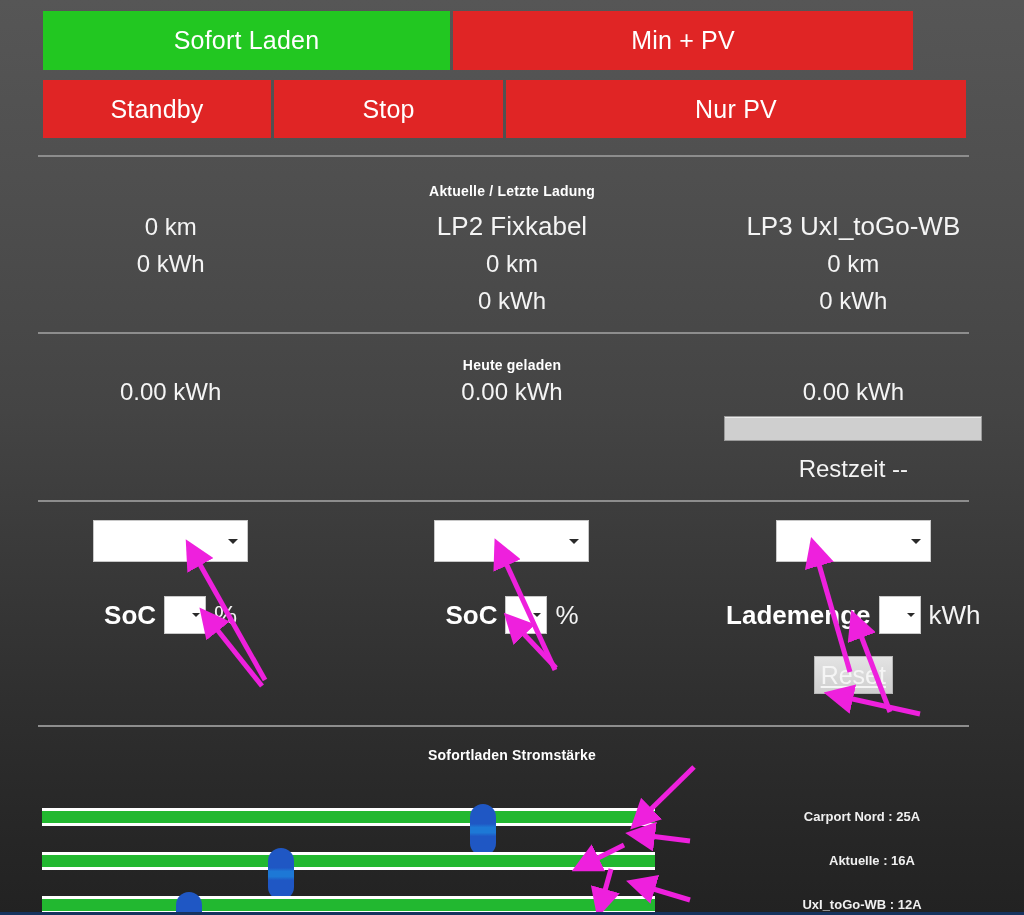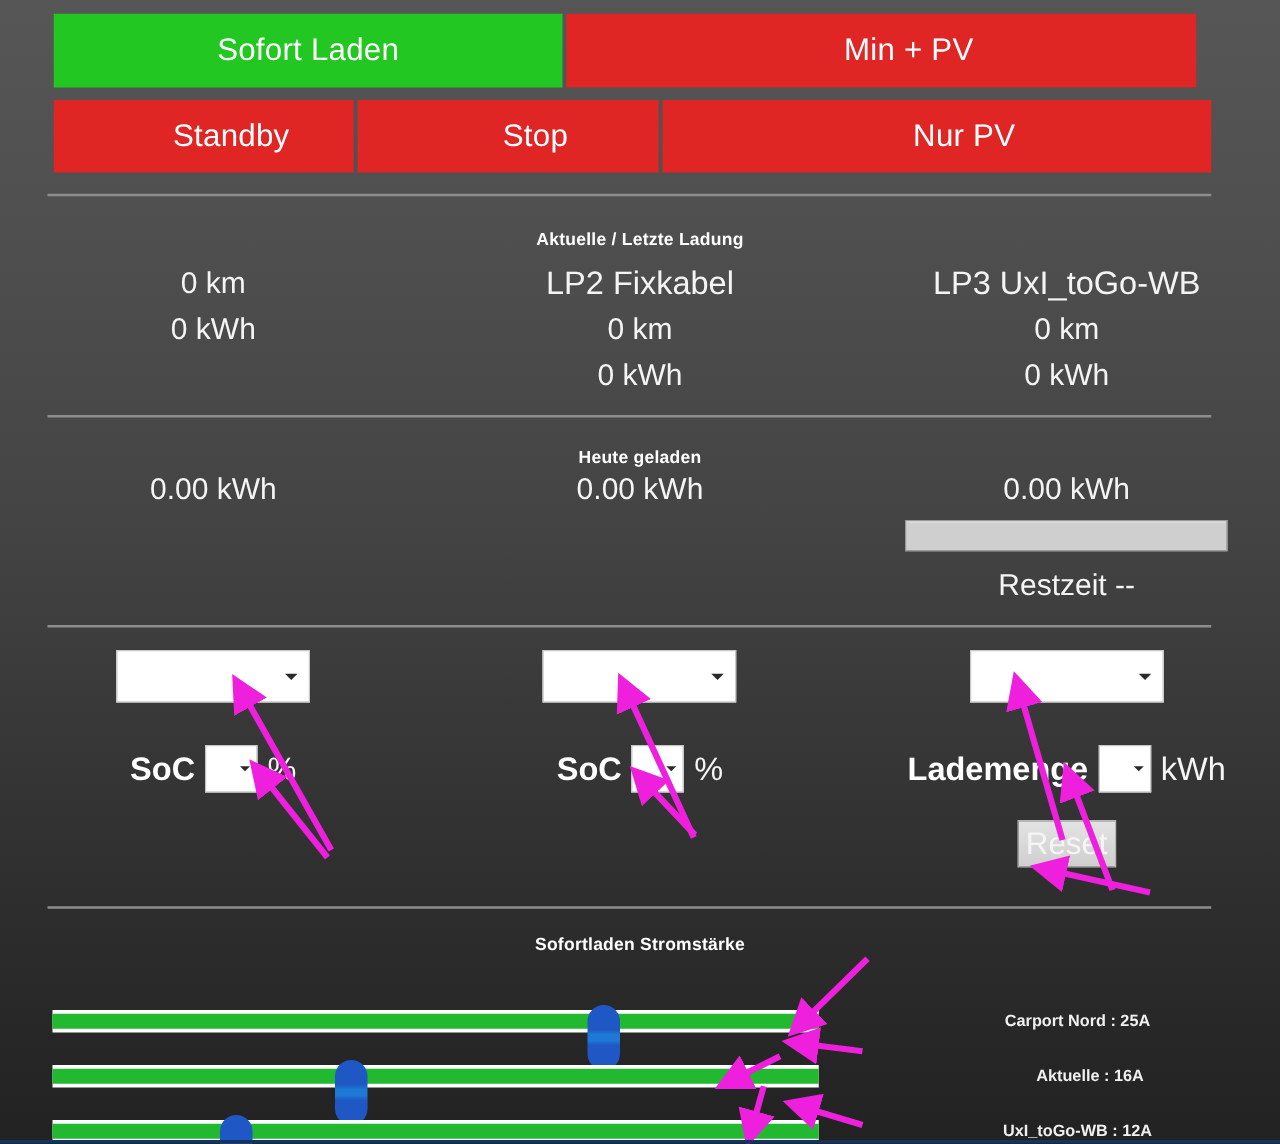--- a/index.html
+++ b/index.html
@@ -38,21 +38,21 @@
     display: flex;
     align-items: center;
     justify-content: center;
     font-size: 25px;
     color: #ffffff;
     letter-spacing: 0.2px;
     cursor: pointer;
     user-select: none;
   }
   .mode-btn.green { background: #22c721; }
-  .mode-btn.red   { background: #e02525; padding-left: 44px; }
+  .mode-btn.red   { background: #e02525; }
   .mode-btn.w-sofort   { width: 407px; }
   .mode-btn.w-minpv    { width: 460px; }
   .mode-btn.w-standby  { width: 228px; }
   .mode-btn.w-stop     { width: 229px; }
   .mode-btn.w-nurpv    { width: 460px; text-align: right; }
 
   
   .divider {
     position: absolute;
     left: 38px;
@@ -170,20 +170,21 @@
     background: linear-gradient(to bottom, #e3e3e3, #cfcfcf);
     border: 1px solid #b6b6b6;
     box-sizing: border-box;
     color: #f5f5f5;
     font-size: 25px;
     display: flex;
     align-items: center;
     justify-content: center;
     cursor: pointer;
     user-select: none;
+    text-decoration: underline;
   }
 
   
   .slider-area { position: absolute; left: 0; top: 795px; width: 1024px; }
   .slider-row { position: relative; height: 44px; }
   .slider-track {
     position: absolute;
     left: 42px;
     width: 613px;
     top: 13px;

